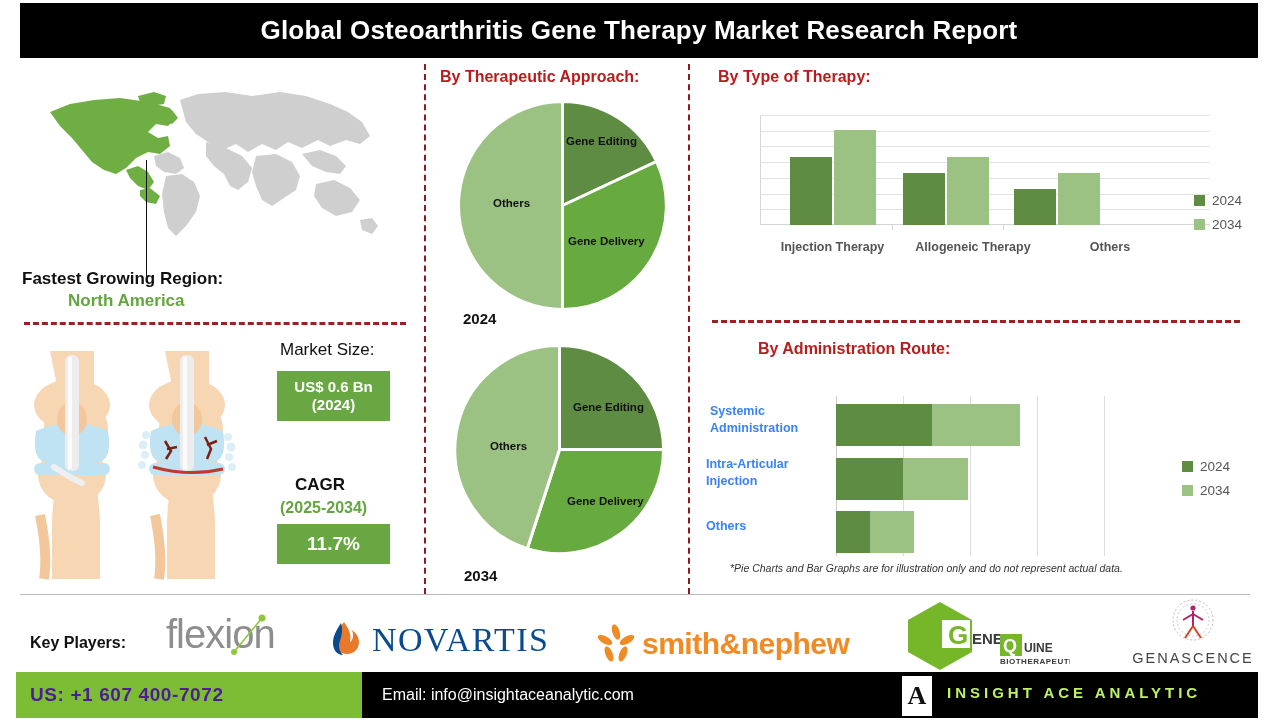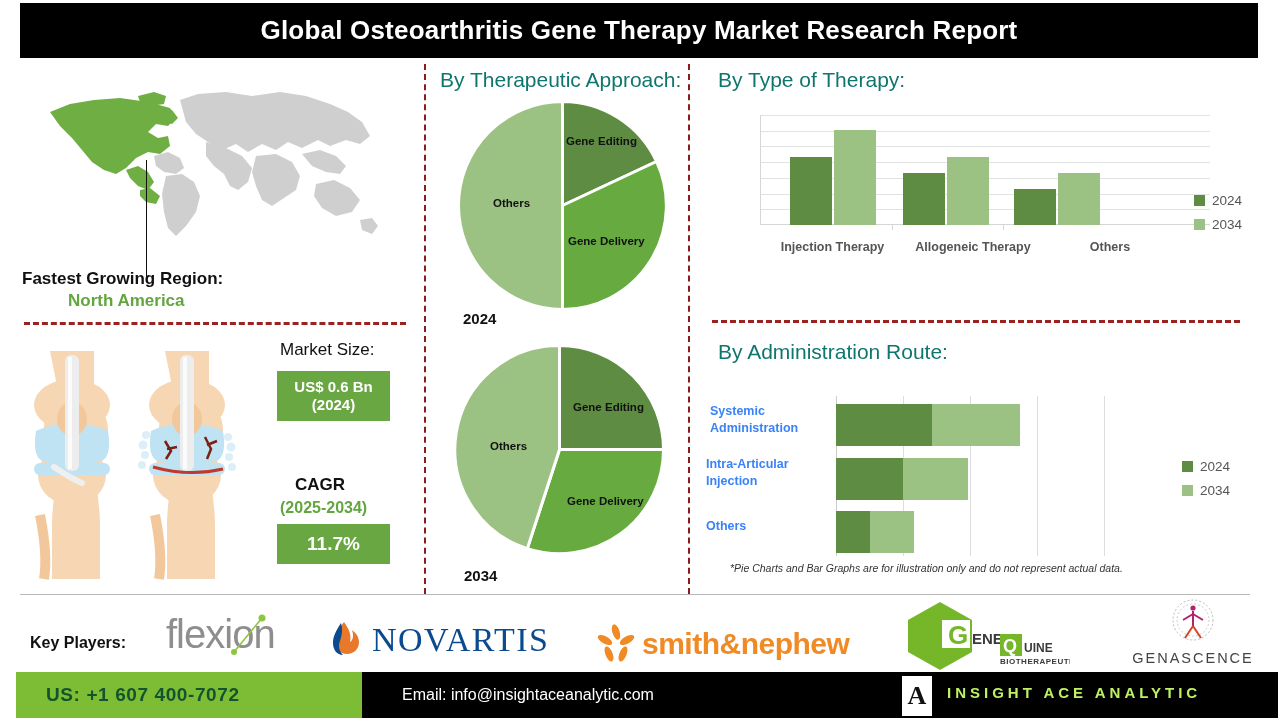--- a/index.html
+++ b/index.html
@@ -44,21 +44,21 @@
   .green-box{
     position:absolute;background:#69A742;color:#fff;font-weight:bold;
     display:flex;align-items:center;justify-content:center;text-align:center;line-height:1.2;
   }
   .ms-box{left:277px;top:371px;width:113px;height:50px;font-size:15px;}
   .cagr-title{position:absolute;left:295px;top:475px;font-size:17px;font-weight:bold;color:#111;}
   .cagr-years{position:absolute;left:280px;top:499px;font-size:16px;font-weight:bold;color:#63A63F;}
   .cagr-box{left:277px;top:524px;width:113px;height:40px;font-size:19px;}
   .pie-label{position:absolute;font-size:11.5px;font-weight:bold;color:#111;}
   .pie-year{position:absolute;font-size:15px;font-weight:bold;color:#111;}
-  .sec-title{position:absolute;font-size:21px;font-weight:normal;color:#0f766e;}
+  .sec-title{position:absolute;font-size:16px;font-weight:bold;color:#b91c1c;}
 
   
   .vb-plot{position:absolute;left:760px;top:115px;width:450px;height:110px;}
   .vb-grid{position:absolute;left:0;right:0;height:0;border-top:1px solid #E2E2E2;}
   .vb-axis{position:absolute;left:0;top:0;width:0;bottom:0;border-left:1px solid #D6D6D6;}
   .vb-base{position:absolute;left:0;right:0;bottom:0;height:0;border-top:1px solid #D6D6D6;}
   .vb-bar{position:absolute;bottom:0;}
   .vb-cat{position:absolute;font-size:12.5px;font-weight:bold;color:#555;text-align:center;}
   .vb-tick{position:absolute;bottom:-5px;width:0;height:5px;border-left:1px solid #D6D6D6;}
 
@@ -81,24 +81,24 @@
   .flexion-text{font-size:40px;color:#8E8E8E;font-family:"Liberation Sans", sans-serif;letter-spacing:-1px;}
   .novartis-text{font-size:34px;color:#0A4A8F;font-family:"Liberation Serif", serif;letter-spacing:1.5px;}
   .sn-text{font-size:30px;font-weight:bold;color:#F08A24;letter-spacing:-.5px;}
   .genascence-text{font-size:14.5px;color:#444;letter-spacing:2px;}
 
   
   .footer-green{
     position:absolute;left:16px;top:672px;width:346px;height:46px;background:#7DBD36;
     display:flex;align-items:center;
   }
-  .footer-green span{margin-left:30px;font-size:19px;font-weight:bold;color:#14532d;letter-spacing:.6px;}
+  .footer-green span{margin-left:14px;font-size:19px;font-weight:bold;color:#4c1d95;letter-spacing:.6px;}
   .footer-black{
     position:absolute;left:362px;top:672px;width:896px;height:46px;background:#000;
-    display:flex;align-items:center;padding-left:20px;
+    display:flex;align-items:center;
   }
   .footer-email{margin-left:20px;font-size:16px;color:#fff;}
   .footer-brand{position:absolute;left:585px;top:12px;font-size:15px;color:#bef264;letter-spacing:4px;font-weight:bold;}
   .footer-logo-box{position:absolute;left:540px;top:4px;width:30px;height:40px;background:#fff;
     display:flex;align-items:center;justify-content:center;}
   .footer-logo-a{font-size:26px;font-weight:bold;color:#111;font-family:"Liberation Serif",serif;line-height:1;}
 </style>
 </head>
 <body>
 
@@ -252,21 +252,21 @@
     <div class="legend-row">
       <span class="legend-swatch" style="background:#5E8C43;"></span>
       <span class="legend-text">2024</span>
     </div>
     <div class="legend-row">
       <span class="legend-swatch" style="background:#9CC283;"></span>
       <span class="legend-text">2034</span>
     </div>
   </div>
 
-  <div class="sec-title" style="left:718px;top:340px;">By Administration Route:</div>
+  <div class="sec-title" style="left:758px;top:340px;">By Administration Route:</div>
 
   <div class="hb-plot">
     <div class="hb-vgrid" style="left:0px;border-left-color:#CCCCCC;"></div>
     <div class="hb-vgrid" style="left:67px;"></div>
     <div class="hb-vgrid" style="left:134px;"></div>
     <div class="hb-vgrid" style="left:201px;"></div>
     <div class="hb-vgrid" style="left:268px;"></div>
 
     <div class="hb-bar" style="left:0;top:8px;width:96px;background:#5E8C43;"></div>
     <div class="hb-bar" style="left:96px;top:8px;width:88px;background:#9CC283;"></div>

